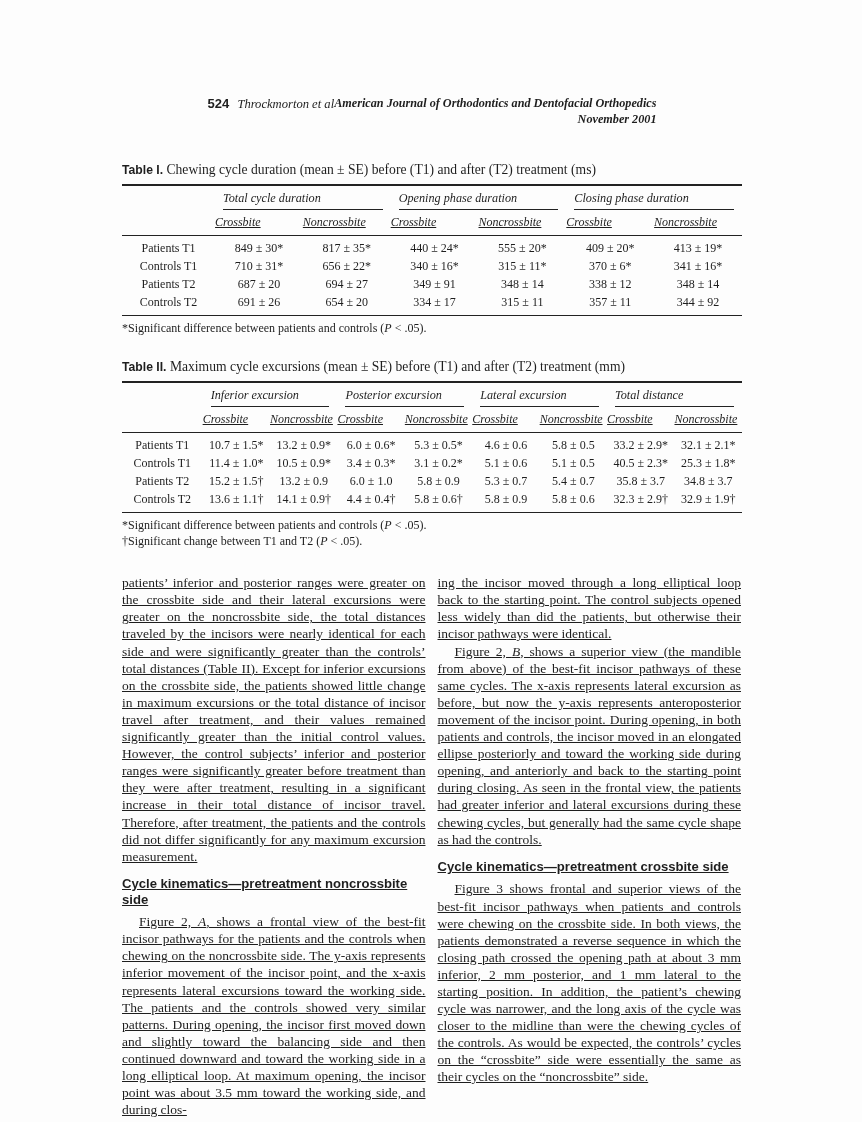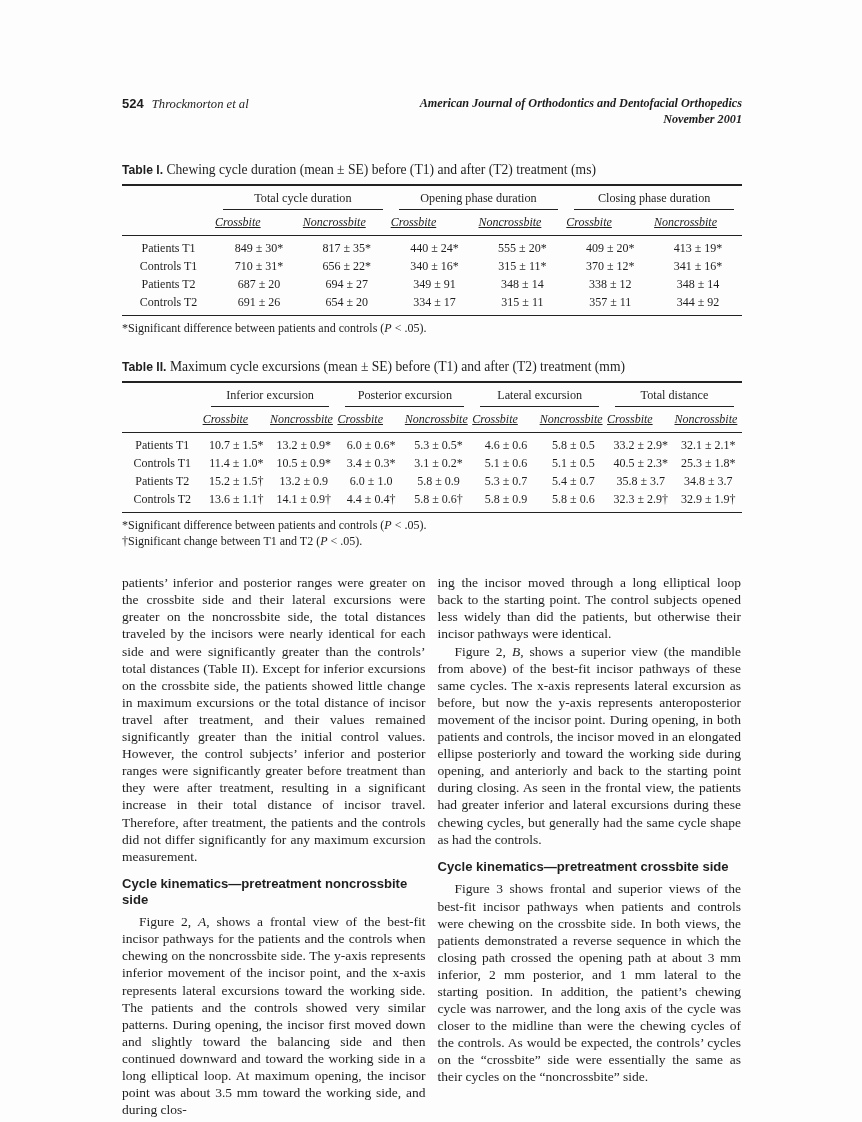--- a/index.html
+++ b/index.html
@@ -7,53 +7,53 @@
     position:relative;
     width:862px;height:1122px;
     background:#fdfdfd;
     overflow:hidden;
     font-family:"Liberation Serif", serif;
     color:#1e1e1e;
   }
   .content{position:absolute;left:122px;top:96px;width:620px;}
 
   
-  .running-head{display:flex;justify-content:space-between;align-items:flex-start;}
+  .running-head{display:flex;justify-content:center;align-items:flex-start;}
   .rh-left{font-size:12.6px;}
   .pagenum{font-family:"Liberation Sans", sans-serif;font-weight:bold;font-size:13px;}
   .authors{font-style:italic;margin-left:5px;}
   .rh-right{text-align:right;font-style:italic;font-weight:bold;font-size:12.2px;line-height:1.3;}
 
   
   .tcap{font-size:13.6px;margin:34px 0 6px 0;}
   .tcap2{margin-top:22px;}
   .tlabel{font-family:"Liberation Sans", sans-serif;font-weight:bold;font-size:12.2px;}
 
   
   table.jt{
     width:100%;border-collapse:collapse;table-layout:fixed;
     font-size:12px;
     border-top:2.6px solid #222;border-bottom:1.7px solid #222;
   }
   table.jt th{font-weight:normal;}
   tr.grp-row th{padding:5px 8px 0 8px;vertical-align:bottom;}
-  .grp-u{border-bottom:1.3px solid #222;padding-bottom:3px;font-size:12.2px;text-align:center;white-space:nowrap;}
+  .grp-u{border-bottom:1.3px solid #222;padding-bottom:3px;font-style:italic;font-size:12.2px;text-align:left;white-space:nowrap;}
   tr.sub-row th{font-style:italic;padding:5px 0 5px 0;border-bottom:1.7px solid #222;text-align:left;white-space:nowrap;font-size:12px;text-decoration:underline;}
   tr.sub-row th.stub{border-bottom:1.7px solid #222;}
   table.jt td{padding:1.5px 0;text-align:center;white-space:nowrap;}
   td.rowlabel{text-align:left;}
   tbody tr.first td{padding-top:5px;}
   tbody tr.last td{padding-bottom:5px;}
 
   
   .footnote{font-size:12px;margin:5px 0 0 0;line-height:1.32;}
   .i{font-style:italic;}
 
   
-  .body-cols{display:flex;gap:12px;margin-top:24px;}
+  .body-cols{display:flex;gap:12px;margin-top:24px;text-decoration:underline;}
   .col{width:303.5px;text-align:justify;font-size:13.5px;line-height:17.1px;}
   .para{margin:0;}
   .indent{text-indent:17px;}
   .bodyhead{
     font-family:"Liberation Sans", sans-serif;font-weight:bold;
     font-size:13.1px;text-align:left;margin:11px 0 6px 0;line-height:1.2;
   }
 </style>
 </head>
 <body>
@@ -116,21 +116,21 @@
           <td>555 ± 20*</td>
           <td>409 ± 20*</td>
           <td>413 ± 19*</td>
         </tr>
         <tr>
           <td class="rowlabel">Controls T1</td>
           <td>710 ± 31*</td>
           <td>656 ± 22*</td>
           <td>340 ± 16*</td>
           <td>315 ± 11*</td>
-          <td>370 ± 12*</td>
+          <td>370 ± 6*</td>
           <td>341 ± 16*</td>
         </tr>
         <tr>
           <td class="rowlabel">Patients T2</td>
           <td>687 ± 20</td>
           <td>694 ± 27</td>
           <td>349 ± 91</td>
           <td>348 ± 14</td>
           <td>338 ± 12</td>
           <td>348 ± 14</td>

